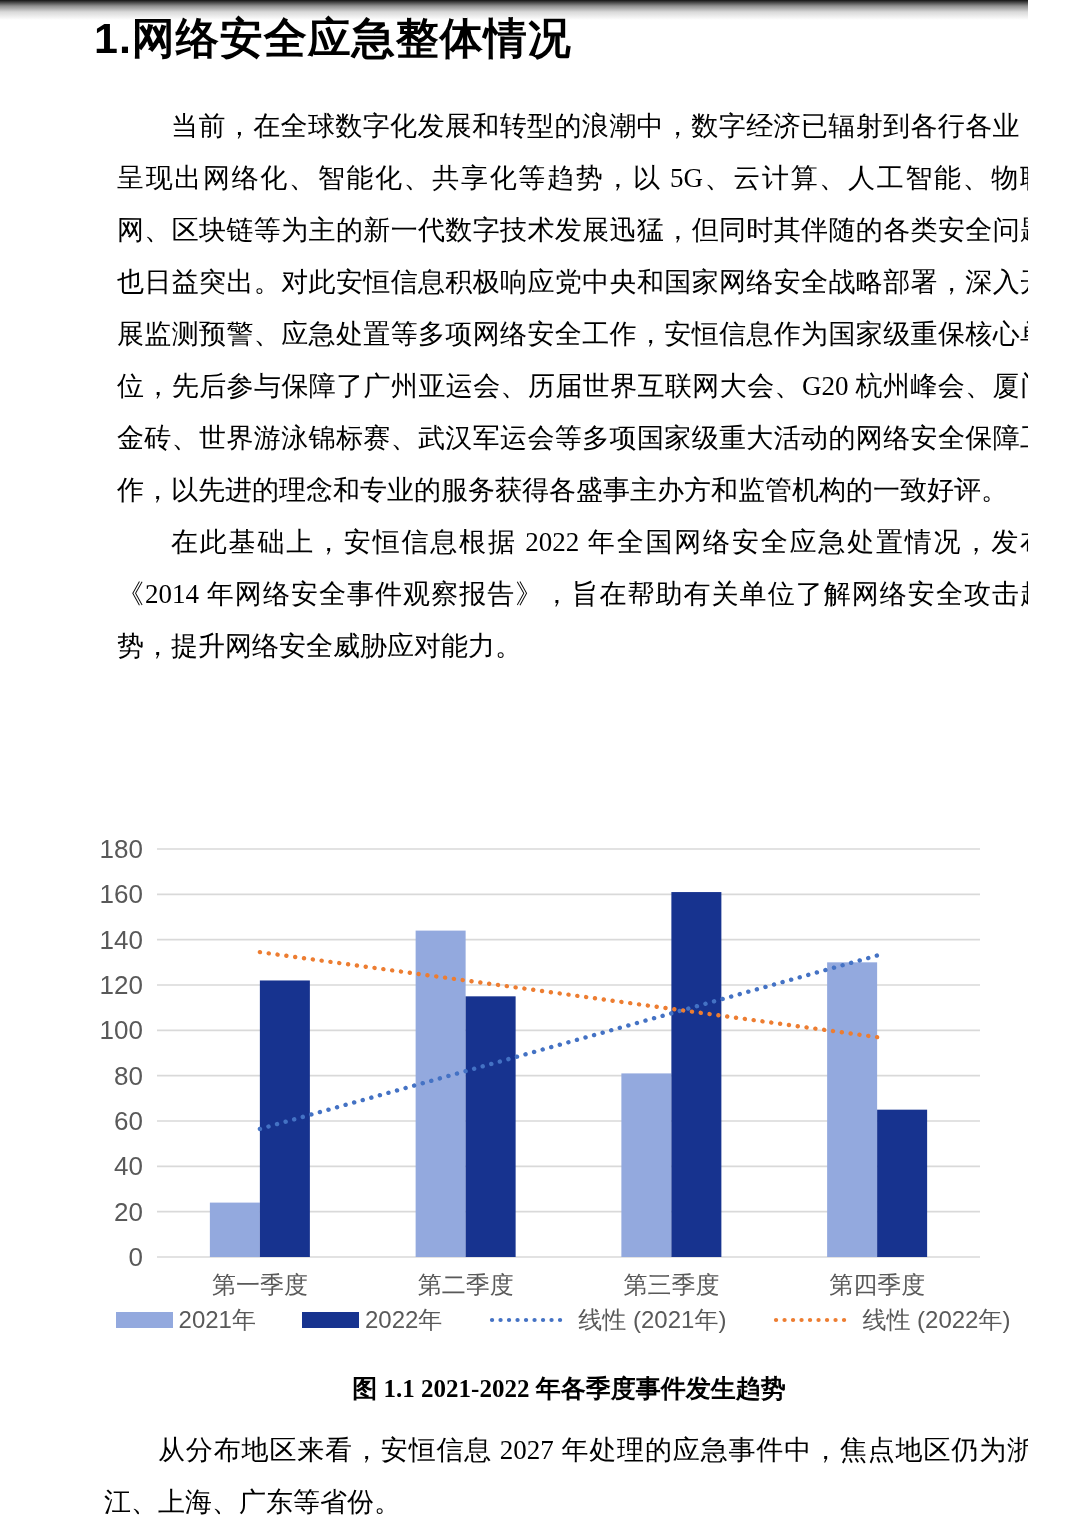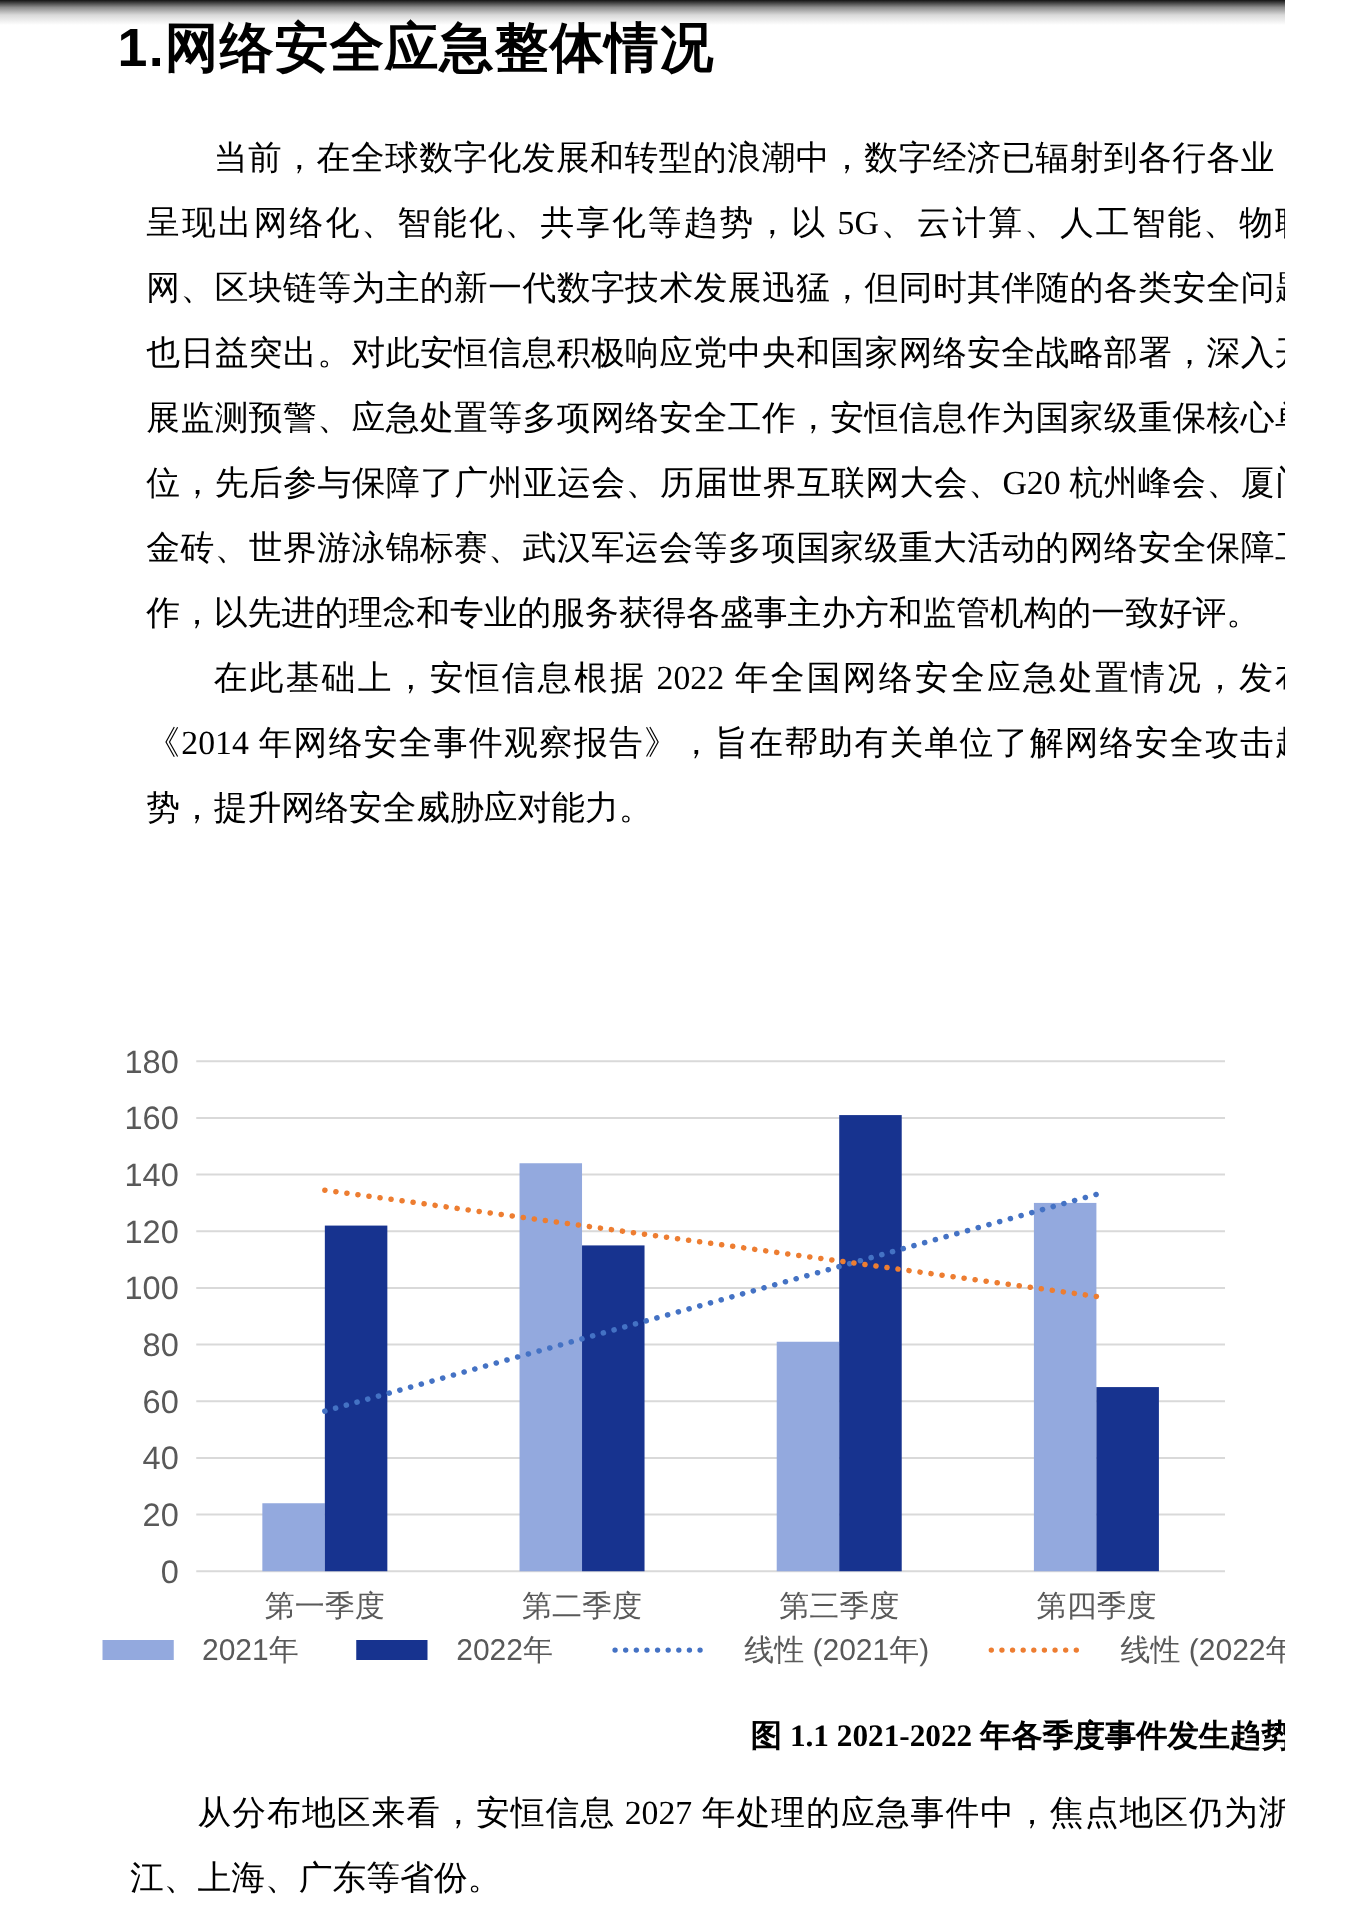--- a/index.html
+++ b/index.html
@@ -24,29 +24,29 @@
     margin:0;font-size:27px;line-height:52px;color:#000;
     text-align:justify;text-justify:inter-ideograph;text-indent:2em;
   }
   .chart-wrap{position:absolute;top:838px;left:0;width:1086px;height:505px;}
   .chart-wrap svg{display:block;}
   .legend{
     position:absolute;top:466px;left:0;width:1086px;
     display:flex;justify-content:center;align-items:center;gap:46px;
     transform:translateX(20px);
   }
-  .legend-item{display:flex;align-items:center;gap:23px;}
+  .legend-item{display:flex;align-items:center;gap:6px;}
   .legend-swatch{width:57px;height:16px;display:inline-block;}
   .legend-label{
     font-family:"Liberation Sans","DejaVu Sans",sans-serif;
     font-size:24px;color:#595959;white-space:nowrap;
   }
   .caption{
     position:absolute;top:1372px;left:104px;width:930px;
-    text-align:right;font-weight:700;font-size:25px;color:#000;
+    text-align:center;font-weight:700;font-size:25px;color:#000;
   }
   .after-text{position:absolute;top:1424px;left:104px;width:930px;}
   .chart-text{
     font-family:"Liberation Sans","DejaVu Sans",sans-serif;
     fill:#595959;
   }
 </style>
 </head>
 <body>
 

